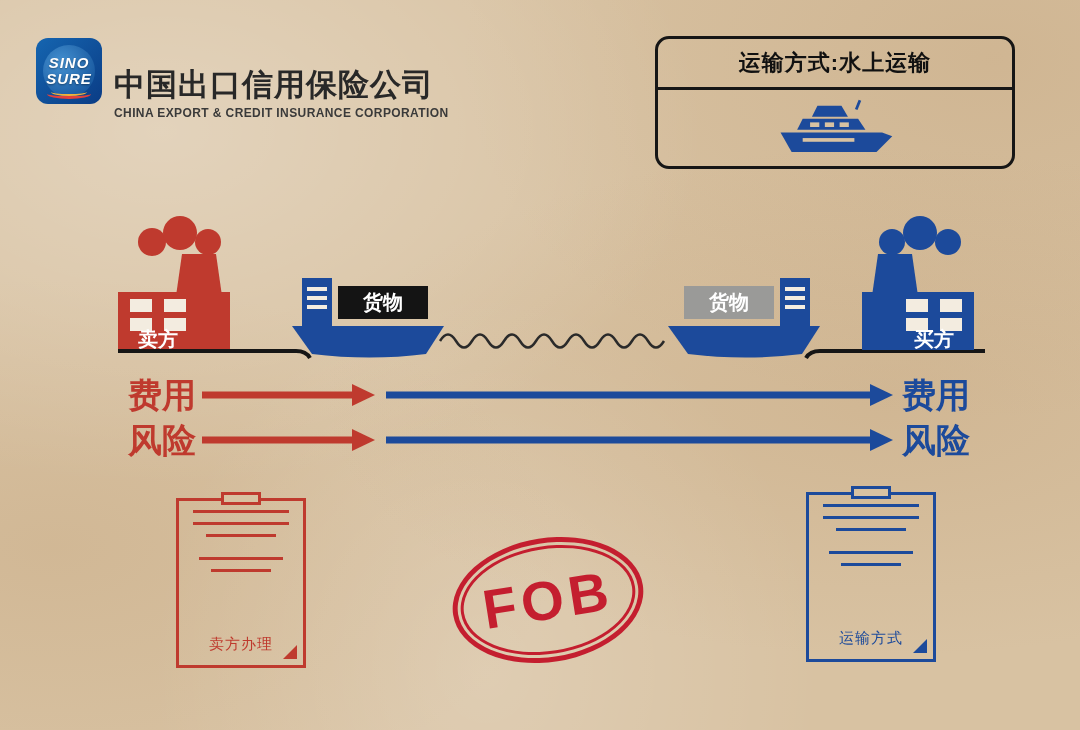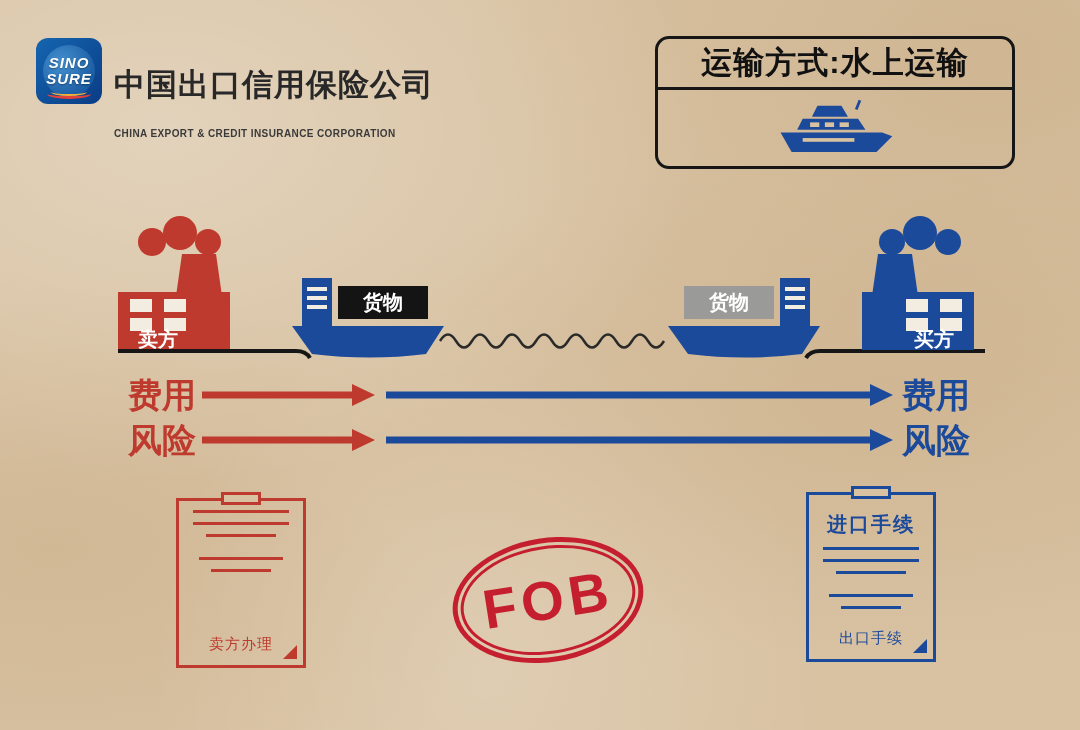--- a/index.html
+++ b/index.html
@@ -25,27 +25,27 @@
     background:radial-gradient(circle at 35% 35%, #4a97d6, #0d4a92); opacity:0.9; }
   .logo-text { position:relative; z-index:2; color:#fff; font-weight:bold; font-style:italic;
     font-size:15px; line-height:1.1; text-align:center; letter-spacing:1px;
     text-shadow:0 1px 2px rgba(0,0,0,0.4); }
   .swoosh-red { position:absolute; bottom:5px; width:44px; height:10px;
     border-bottom:3px solid #e2413c; border-radius:50%; z-index:3; }
   .swoosh-gold { position:absolute; bottom:8px; width:36px; height:8px;
     border-bottom:2px solid #f0b13a; border-radius:50%; z-index:3; }
   .company { position:absolute; left:114px; top:44px; }
   .company-cn { font-size:31px; font-weight:bold; color:#282828; letter-spacing:1px;margin-top:20px; }
-  .company-en { font-size:10px; font-weight:bold; color:#3a3a3a; margin-top:22px; letter-spacing:0.4px; }
+  .company-en { font-size:12px; font-weight:bold; color:#3a3a3a; margin-top:0; letter-spacing:0.4px; }
   
   .transport { position:absolute; left:655px; top:36px; width:360px; height:133px;
     border:3.5px solid #161616; border-radius:14px; }
   .transport-title { height:51px; border-bottom:3.5px solid #161616;
     display:flex; align-items:center; justify-content:center;
-    font-size:31px; font-weight:bold; color:#111; letter-spacing:1px; }
+    font-size:22px; font-weight:bold; color:#111; letter-spacing:1px; }
   .transport-icon-wrap { height:74px; display:flex; align-items:center; justify-content:center; }
   
   .diagram-svg { position:absolute; left:0; top:210px; }
   .diagram-svg text { font-family:"Liberation Sans", sans-serif; }
   
   .doc { position:absolute; width:130px; height:170px; border:3px solid; }
   .doc-tab { position:absolute; left:50%; top:-9px; transform:translateX(-50%);
     width:40px; height:13px; border:3px solid; background:#d8c2a2; }
   .doc-title { margin-top:16px; text-align:center; font-size:20px; font-weight:bold; letter-spacing:2px; }
   .doc-line { height:3px; margin:9px auto 0; }
@@ -191,24 +191,23 @@
   </div>
 
   <div class="stamp">
     <div class="stamp-outer"></div>
     <div class="stamp-inner"></div>
     <div class="stamp-text">FOB</div>
   </div>
 
   <div class="doc doc-blue">
     <div class="doc-tab"></div>
-    <div class="doc-title">进口手续</div>
     <div class="doc-line w78"></div>
     <div class="doc-line w78"></div>
     <div class="doc-line w56"></div>
     <div class="doc-line w68"></div>
     <div class="doc-line w48"></div>
-    <div class="doc-note">出口手续</div>
+    <div class="doc-note">运输方式</div>
     <div class="doc-fold"></div>
   </div>
 
 
 </div>
 
 </body></html>

